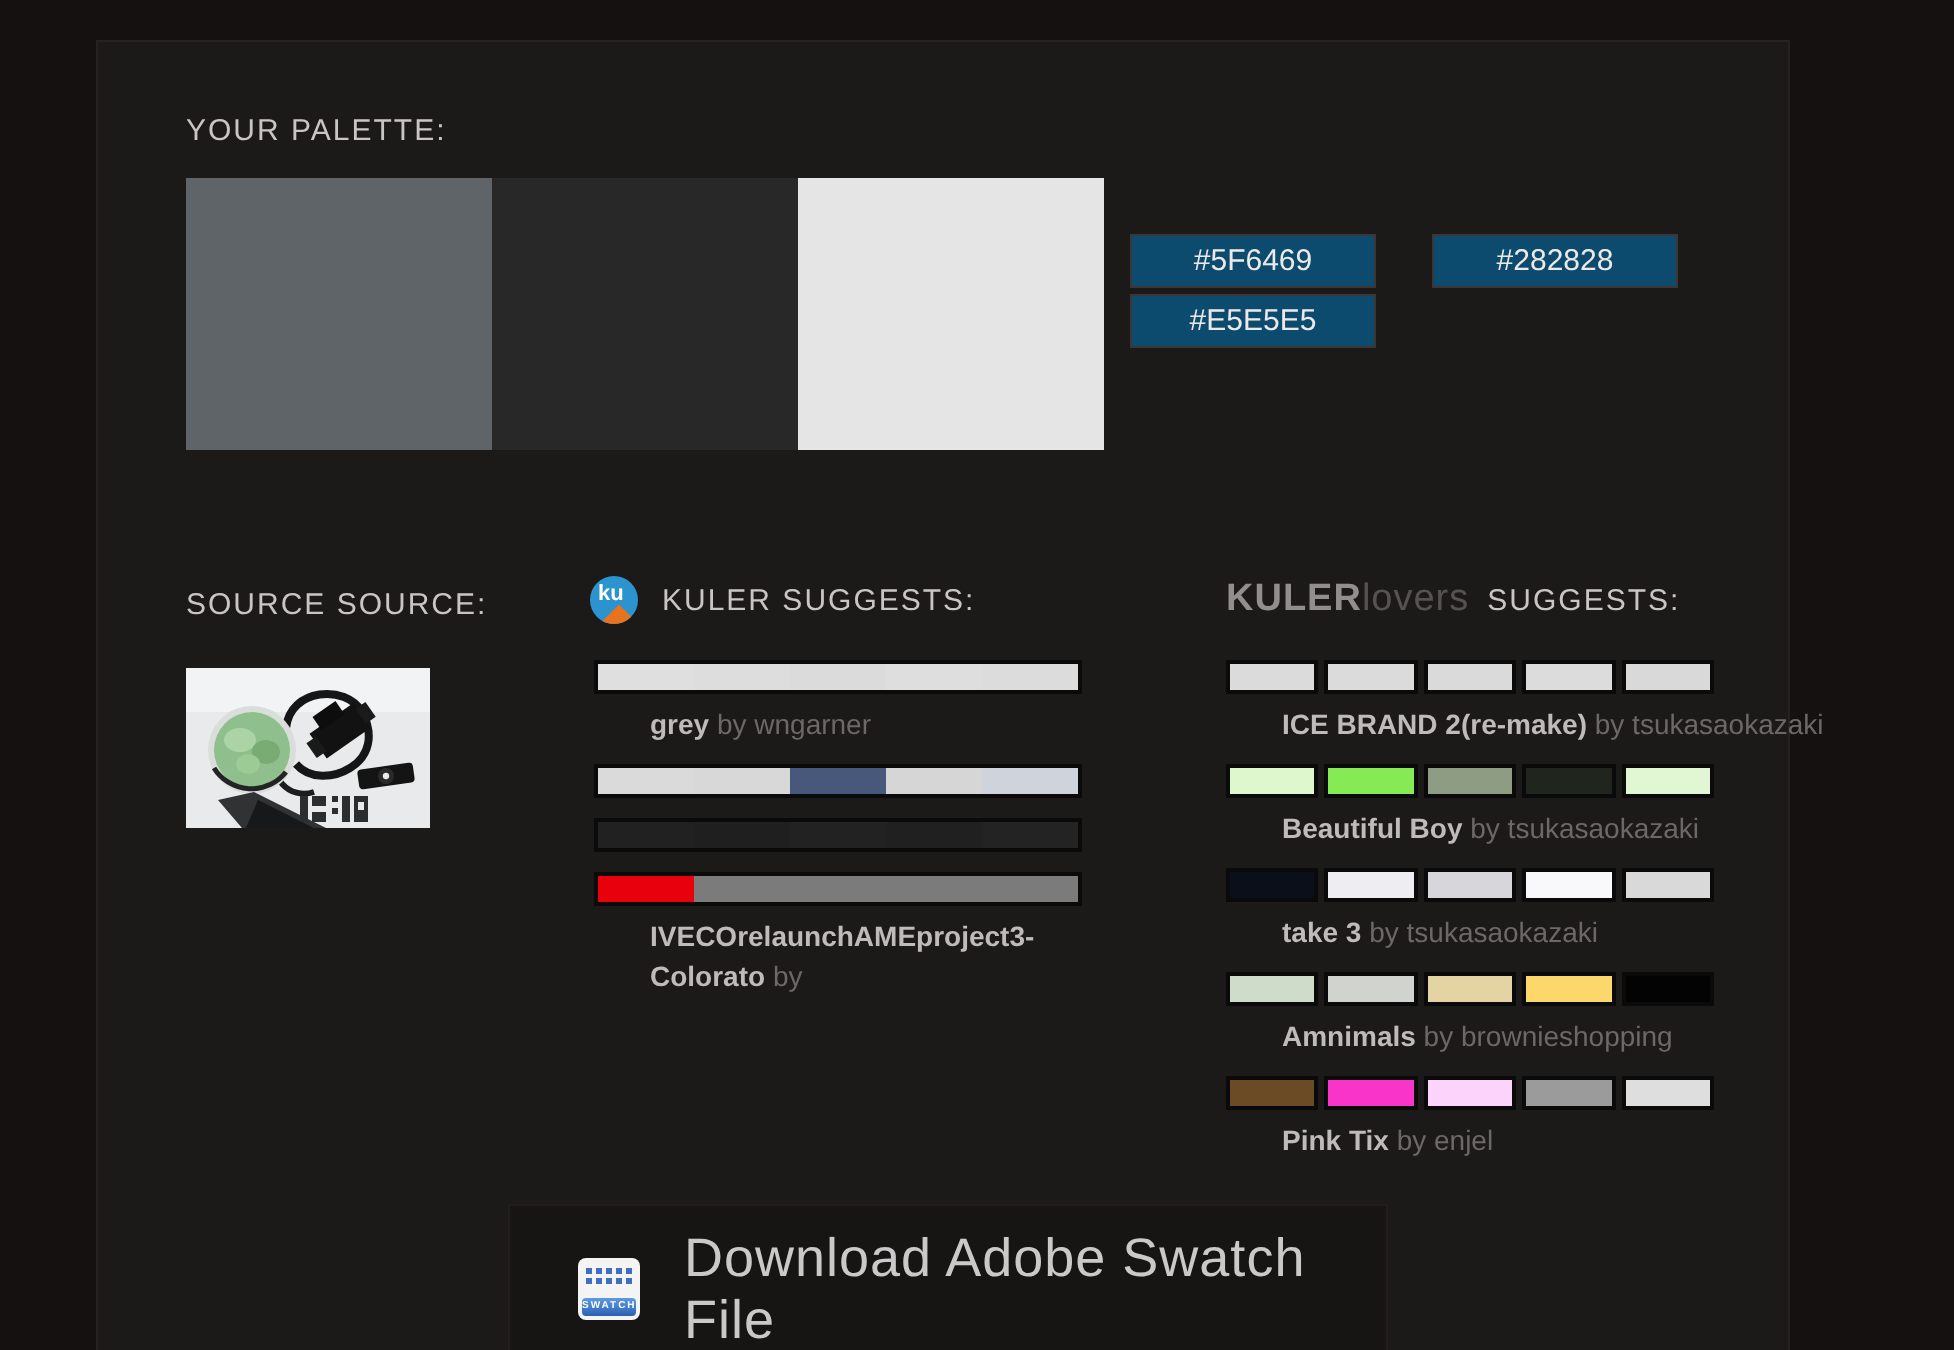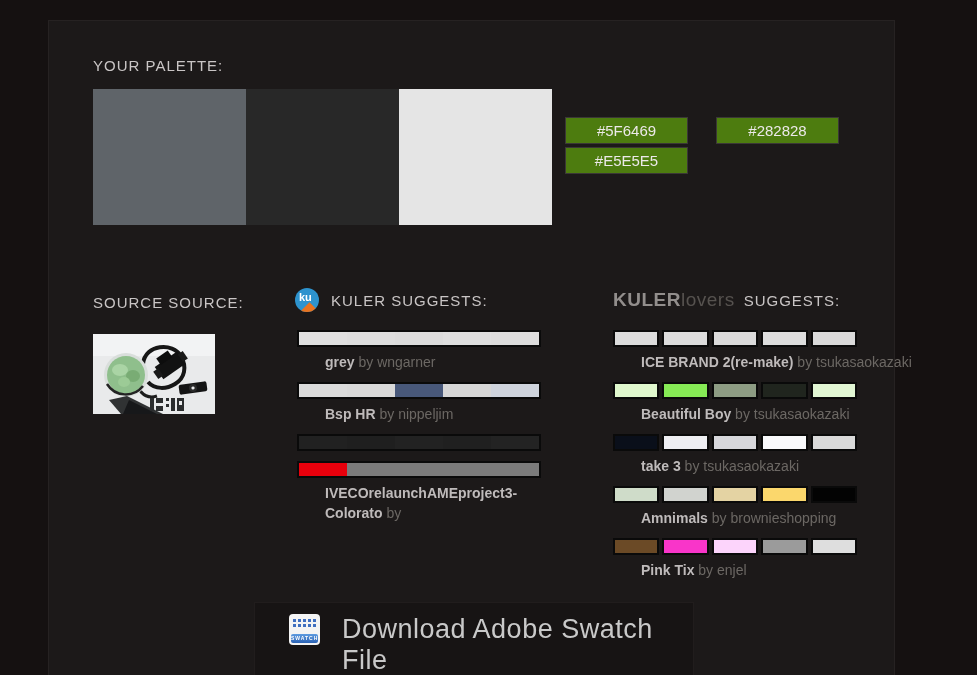--- a/index.html
+++ b/index.html
@@ -9,21 +9,21 @@
   .panel { position:absolute; left:48px; top:20px; width:847px; height:680px;
            background:#1c1919; border:1px solid #262222; }
 
   .heading { color:#c9c5c5; font-size:15px; letter-spacing:1px; }
 
   
   .big-swatches { position:absolute; left:44px; top:68px; display:flex; }
   .big-swatches .swatch { width:153px; height:136px; }
 
   
-  .hex-chip { position:absolute; width:123px; height:27px; background:#4d7c0f;
+  .hex-chip { position:absolute; width:123px; height:27px; background:#0c4a6e;
               border:1px solid #3b3737; color:#ece9e9; font-size:15px;
               display:flex; align-items:center; justify-content:center; }
   .hex-chip:nth-of-type(1) { left:516px; top:96px; }
   .hex-chip:nth-of-type(2) { left:667px; top:96px; }
   .hex-chip:nth-of-type(3) { left:516px; top:126px; }
 
   .lbl-your-palette { position:absolute; left:44px; top:36px; }
   .lbl-image-source { position:absolute; left:44px; top:273px; }
 
   
@@ -55,21 +55,21 @@
   .strip-gapped .cell { flex:1; height:17px; border:2px solid #0a0a0a; }
 
   .pname { margin-top:5px; font-size:14px; line-height:20px; color:#6c6864;margin-left:28px; }
   .pname b { color:#bfbbbb; font-weight:bold; cursor:pointer; }
   .col-cl .pname { white-space:nowrap; }
 
   
   .dl-btn { position:absolute; left:205px; top:581px; width:440px; height:99px;
             background:#171414; border:1px solid #211d1d; display:flex;
             align-items:center; padding-left:34px; padding-top:0; cursor:pointer; }
-  .dl-btn-inner { display:flex; margin-top:-14px; }
+  .dl-btn-inner { display:flex; align-items:center; margin-top:-14px; }
   .asw-icon { width:31px; height:31px; background:#f4f4f4; border-radius:4px;
               position:relative; overflow:hidden; margin-right:22px; flex:none; }
   .asw-dots { position:absolute; top:5px; left:4px; width:23px; display:grid;
               grid-template-columns:repeat(5,1fr); gap:2px; }
   .asw-dots i { width:3px; height:3px; background:#3f6fc0; display:block; }
   .asw-bar { position:absolute; bottom:2px; left:2px; right:2px; height:9px;
              background:linear-gradient(#5d9be0,#2b62b4); border-radius:2px;
              color:#fff; font-size:5px; line-height:9px; text-align:center;
              letter-spacing:1px; font-weight:bold; }
   .dl-label { font-size:27px; color:#c9c9c9; letter-spacing:.5px; }
@@ -168,23 +168,20 @@
   </div>
 
   <div class="prow">
     <div class="strip">
           <div class="cell" style="background: rgb(218, 218, 218);"></div>
           <div class="cell" style="background: rgb(216, 216, 216);"></div>
           <div class="cell" style="background: rgb(72, 88, 122);"></div>
           <div class="cell" style="background: rgb(214, 214, 214);"></div>
           <div class="cell" style="background: rgb(206, 211, 220);"></div>
         </div>
-    <div class="pname">
-      <b>Bsp HR</b><span> by nippeljim</span>
-    </div>
   </div>
 
 
   <div class="prow">
     <div class="strip">
           <div class="cell" style="background: rgb(33, 33, 33);"></div>
           <div class="cell" style="background: rgb(31, 31, 31);"></div>
           <div class="cell" style="background: rgb(34, 34, 34);"></div>
           <div class="cell" style="background: rgb(32, 32, 32);"></div>
           <div class="cell" style="background: rgb(35, 35, 35);"></div>

